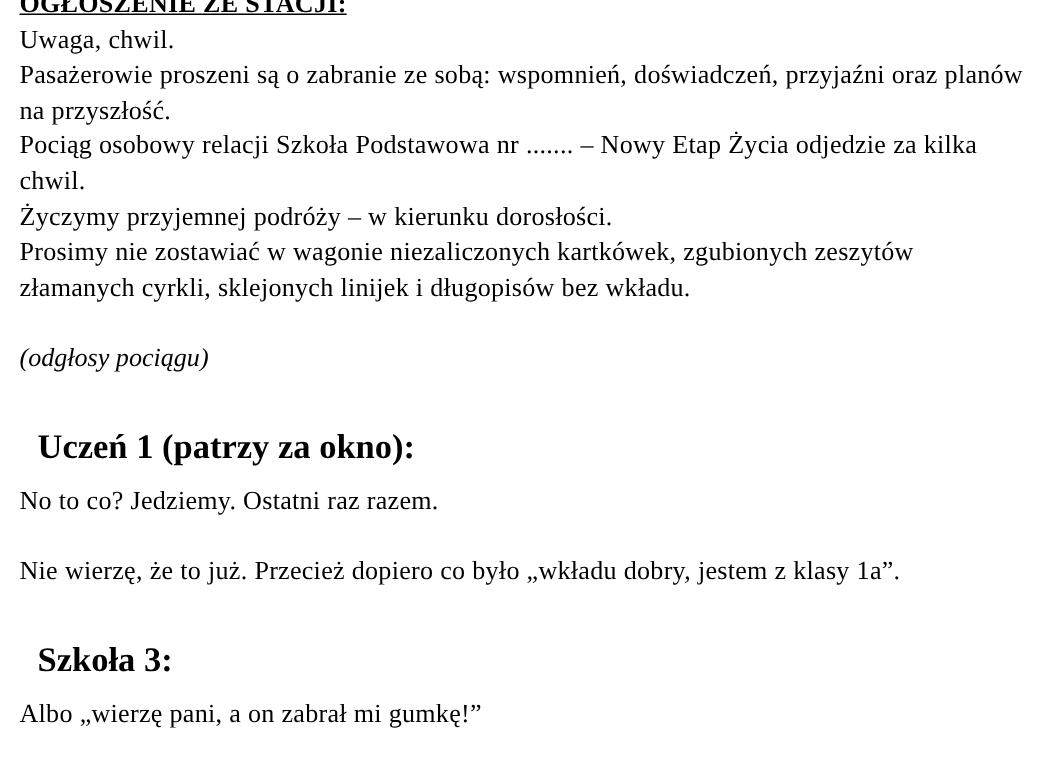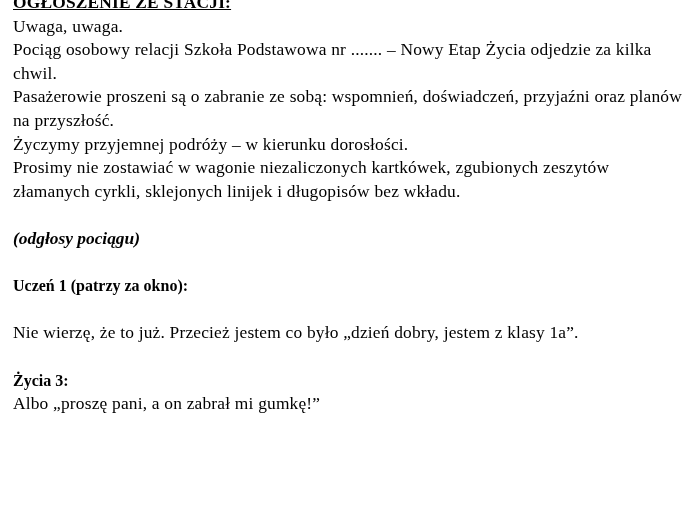--- a/index.html
+++ b/index.html
@@ -44,32 +44,31 @@
     font-weight: bold;
     text-decoration: underline;
     font-size: 17.4px;
     line-height: 23.6px;
     margin: 0;
   }
 
   
   .speaker {
     font-weight: bold;
-    font-size: 16px;
+    font-size: 23px;
     line-height: 23.6px;
-    margin: 0;
+    margin: 12px;
   }
 
   
   .stage-direction {
     font-style: italic;
     font-size: 17.4px;
     line-height: 23.6px;
     margin: 0;
-    font-weight: bold;
   }
 
   
   .blank-line {
     font-size: 17.4px;
     line-height: 23.6px;
     height: 23.6px;
     margin: 0;
   }
 
@@ -81,46 +80,47 @@
     padding-bottom: 0.5px;
   }
 </style>
 </head>
 <body>
 
 <div id="document-page">
 
   <p class="heading-top line">OGŁOSZENIE ZE STACJI:</p>
 
-  <p class="para line">Uwaga, uwaga.</p>
+  <p class="para line">Uwaga, chwil.</p>
 
 
+  <p class="para line">Pasażerowie proszeni są o zabranie ze sobą: wspomnień, doświadczeń, przyjaźni oraz planów na przyszłość.</p>
+
   <p class="para line">Pociąg osobowy relacji Szkoła Podstawowa nr ....... – Nowy Etap Życia odjedzie za kilka chwil.</p>
-
-  <p class="para line">Pasażerowie proszeni są o zabranie ze sobą: wspomnień, doświadczeń, przyjaźni oraz planów na przyszłość.</p>
 
   <p class="para line">Życzymy przyjemnej podróży – w kierunku dorosłości.</p>
 
   <p class="para line">Prosimy nie zostawiać w wagonie niezaliczonych kartkówek, zgubionych zeszytów złamanych cyrkli, sklejonych linijek i długopisów bez wkładu.</p>
 
   <p class="blank-line">&nbsp;</p>
 
   <p class="stage-direction">(odgłosy pociągu)</p>
 
   <p class="blank-line">&nbsp;</p>
 
   <p class="speaker">Uczeń 1 (patrzy za okno):</p>
 
+  <p class="para line">No to co? Jedziemy. Ostatni raz razem.</p>
 
   <p class="blank-line">&nbsp;</p>
 
 
-  <p class="para line">Nie wierzę, że to już. Przecież jestem co było „dzień dobry, jestem z klasy 1a”.</p>
+  <p class="para line">Nie wierzę, że to już. Przecież dopiero co było „wkładu dobry, jestem z klasy 1a”.</p>
 
   <p class="blank-line">&nbsp;</p>
 
-  <p class="speaker">Życia 3:</p>
+  <p class="speaker">Szkoła 3:</p>
 
-  <p class="para line">Albo „proszę pani, a on zabrał mi gumkę!”</p>
+  <p class="para line">Albo „wierzę pani, a on zabrał mi gumkę!”</p>
 
   <p class="blank-line">&nbsp;</p>
 
 </div>
 
 </body></html>

